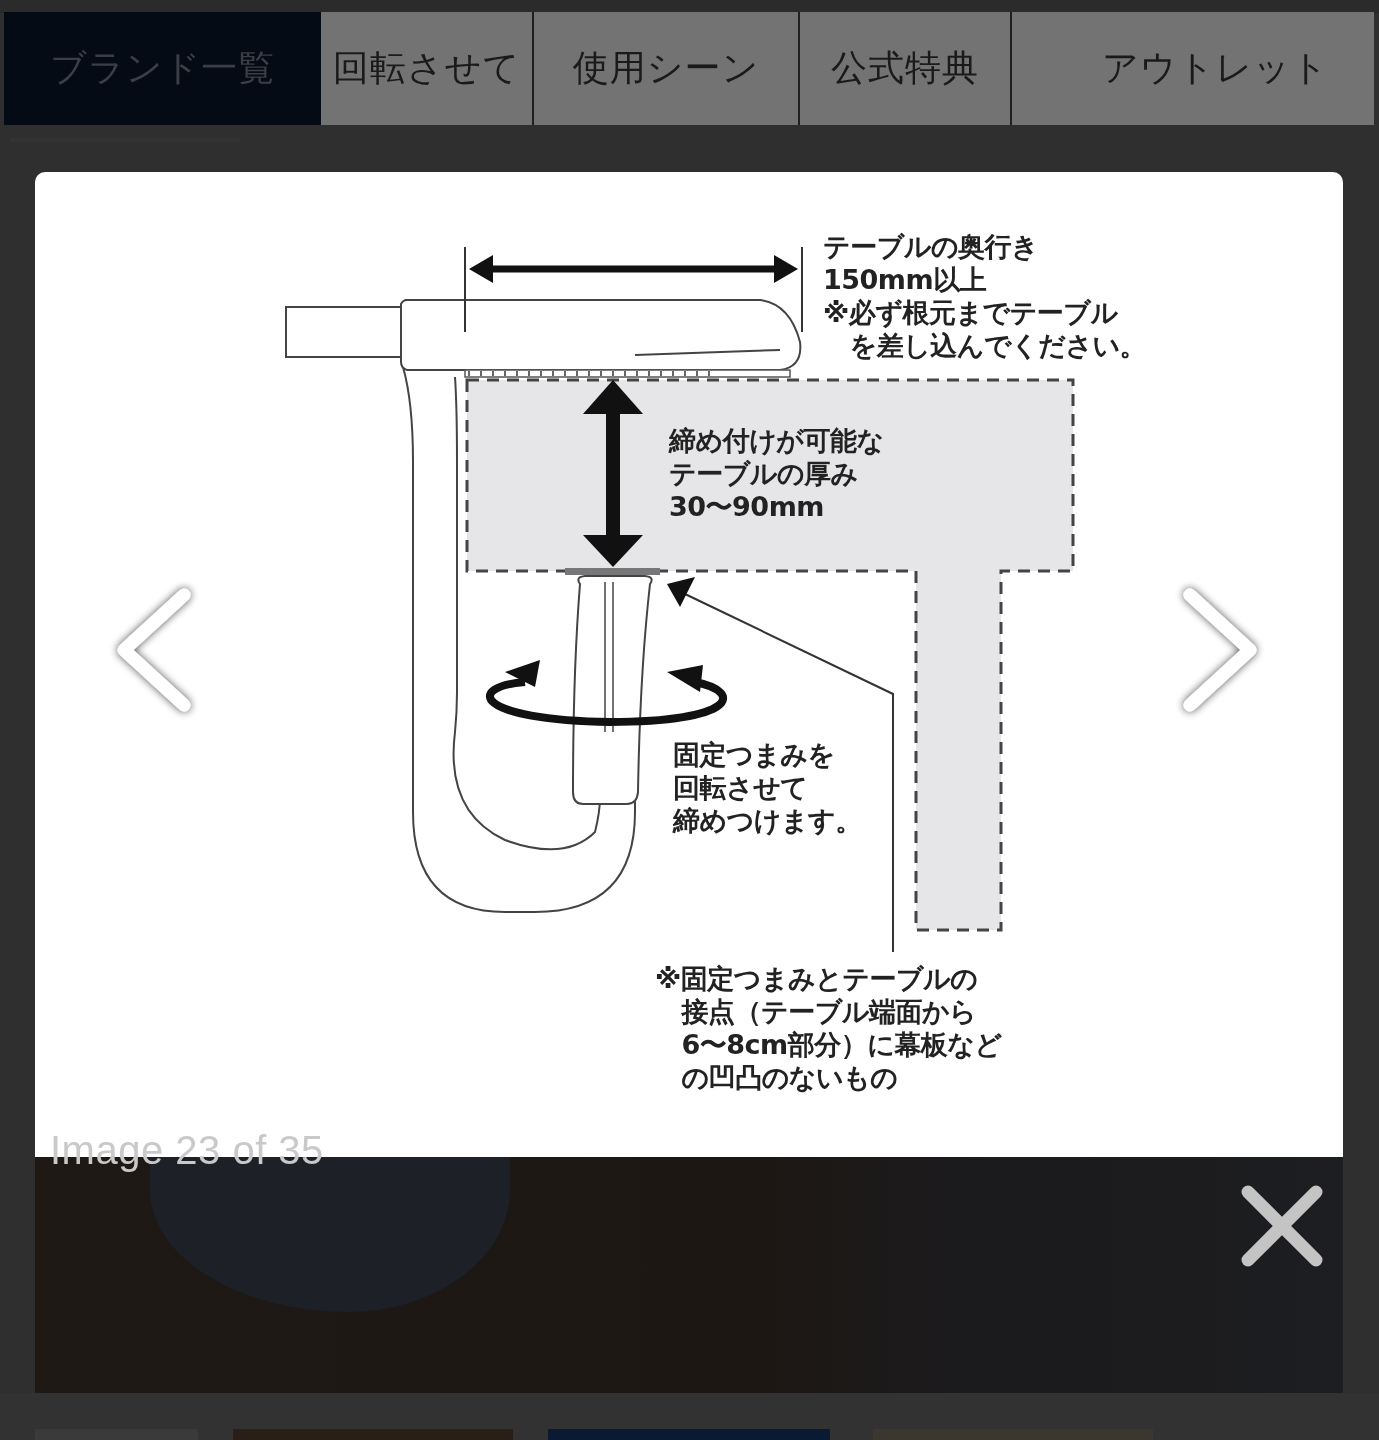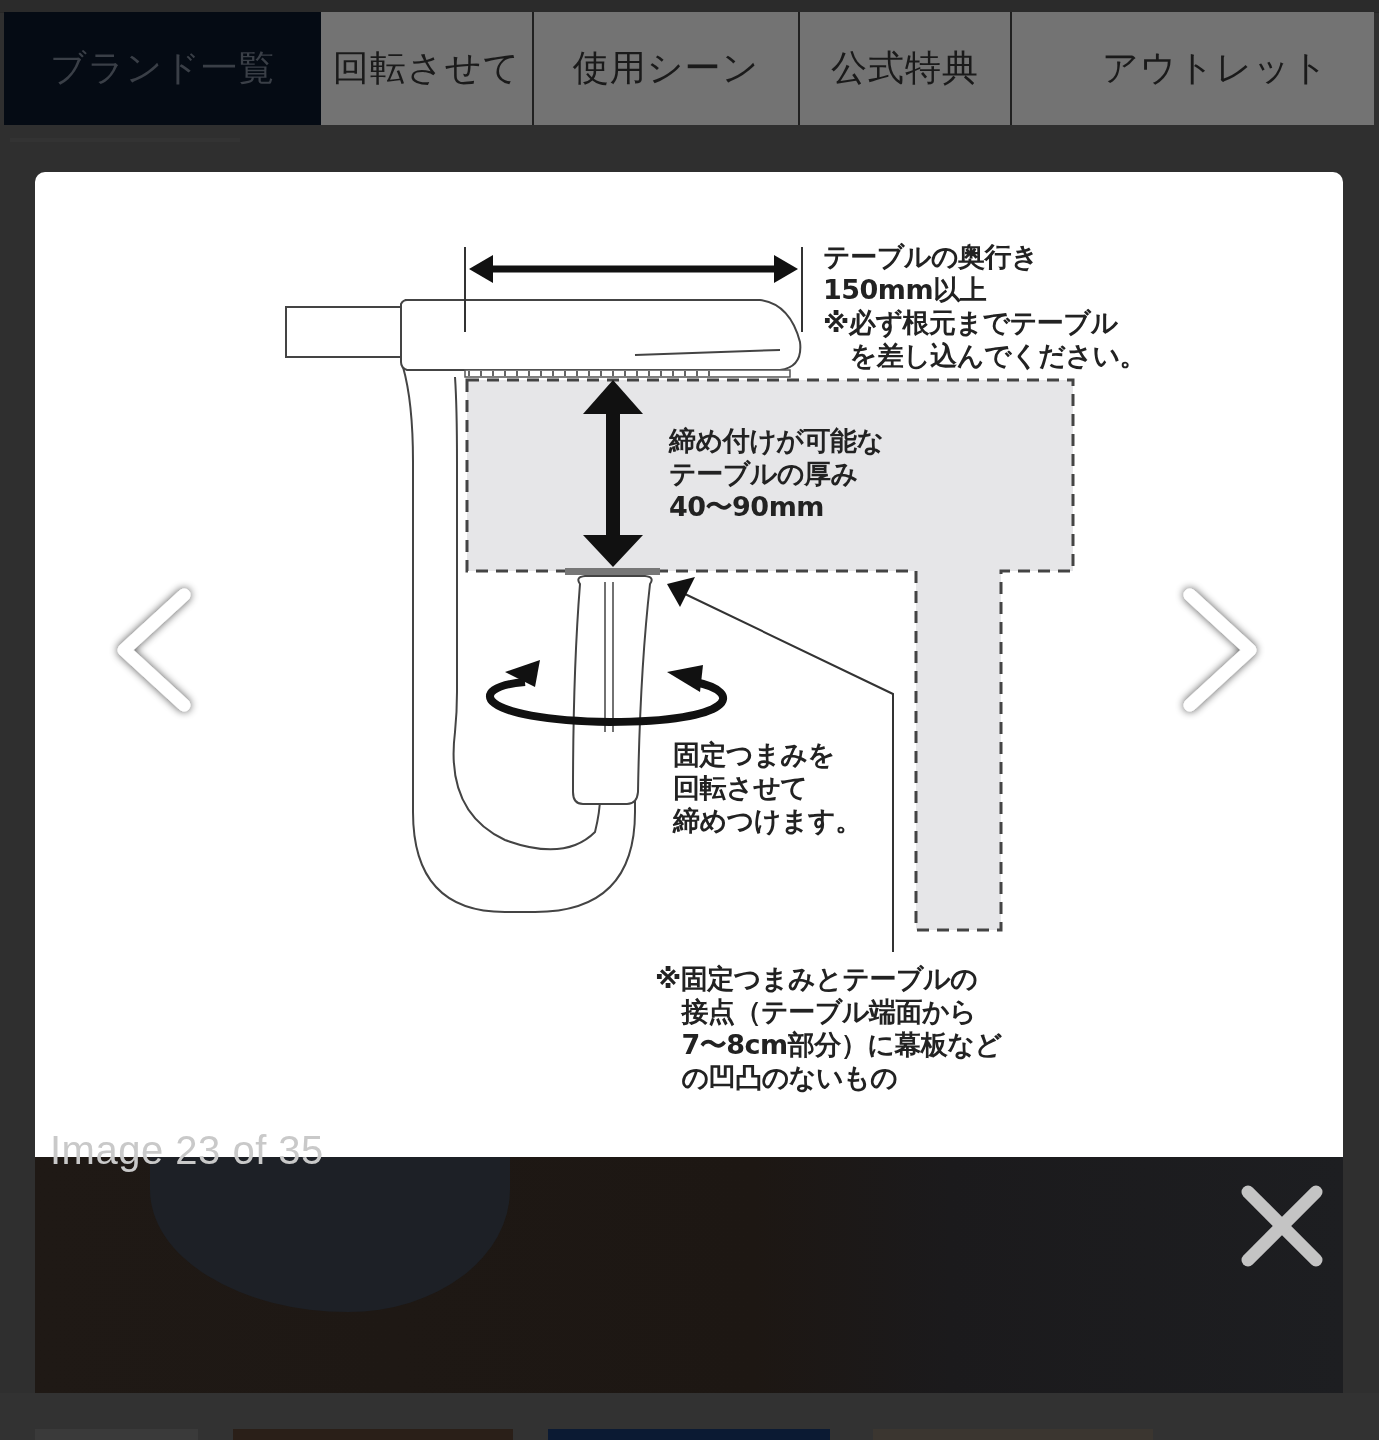--- a/index.html
+++ b/index.html
@@ -80,33 +80,33 @@
       <path d="M434 97 L458 83 L458 111 Z" fill="#111"></path>
       <path d="M763 97 L739 83 L739 111 Z" fill="#111"></path>
 
       <line x1="578" y1="235" x2="578" y2="370" stroke="#111" stroke-width="14"></line>
       <path d="M578 208 L548 242 L608 242 Z" fill="#111"></path>
       <path d="M578 395 L548 363 L608 363 Z" fill="#111"></path>
 
       <path d="M858 780 V522 L650 422" fill="none" stroke="#333" stroke-width="2"></path>
       <path d="M632 412 L660 405 L645 435 Z" fill="#111"></path>
     </svg>
-    <div class="label" style="left:788px; top:58px; font-size:27px;margin-top:10px;">テーブルの奥行き
+    <div class="label" style="left:788px; top:58px; font-size:27px;">テーブルの奥行き
 150mm以上
 ※必ず根元までテーブル
 　を差し込んでください。</div>
     <div class="label" style="left:634px; top:252px;">締め付けが可能な
 テーブルの厚み
-40〜90mm</div>
+30〜90mm</div>
     <div class="label" style="left:638px; top:566px;">固定つまみを
 回転させて
 締めつけます。</div>
     <div class="label" style="left:620px; top:790px;">※固定つまみとテーブルの
 　接点（テーブル端面から
-　7〜8cm部分）に幕板など
+　6〜8cm部分）に幕板など
 　の凹凸のないもの</div>
   </div>
 </div>
 
 <div class="nav-arrow" style="left:102px; top:575px;">
   <svg width="100" height="150" viewBox="0 0 100 150">
     <defs>
         <filter id="gl" x="-50%" y="-50%" width="200%" height="200%">
           <feGaussianBlur in="SourceAlpha" stdDeviation="4"></feGaussianBlur>
           <feOffset dx="0" dy="0"></feOffset>

